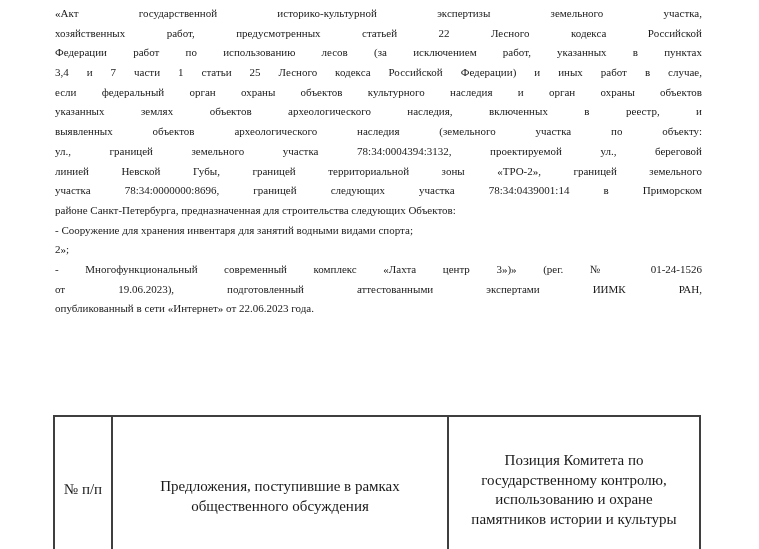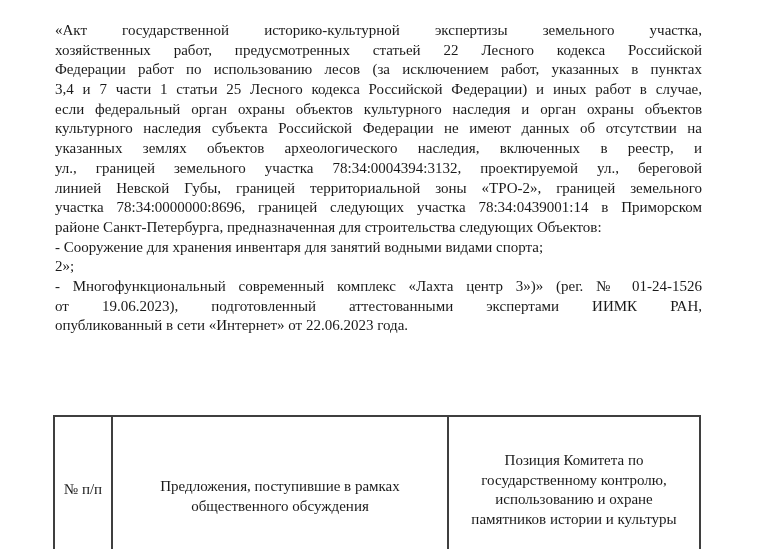--- a/index.html
+++ b/index.html
@@ -12,23 +12,23 @@
     width: 759px;
     height: 549px;
     overflow: hidden;
     background: #ffffff;
     font-family: "Liberation Serif", "DejaVu Serif", serif;
     color: #1a1a1a;
   }
   .textblock {
     position: absolute;
     left: 55px;
-    top: 21px;
+    top: 4px;
     width: 647px;
-    font-size: 15px;
+    font-size: 11px;
     line-height: 19.7px;
   }
   .line {
     text-align: justify;
     text-align-last: justify;
     white-space: normal;
     overflow: hidden;
     height: 19.7px;
   }
   .line.l {
@@ -67,22 +67,22 @@
 <body>
 
 <div class="page">
 
   <div class="textblock">
     <div class="line j">«Акт государственной историко-культурной экспертизы земельного участка,</div>
     <div class="line j">хозяйственных работ, предусмотренных статьей 22 Лесного кодекса Российской</div>
     <div class="line j">Федерации работ по использованию лесов (за исключением работ, указанных в пунктах</div>
     <div class="line j">3,4 и 7 части 1 статьи 25 Лесного кодекса Российской Федерации) и иных работ в случае,</div>
     <div class="line j">если федеральный орган охраны объектов культурного наследия и орган охраны объектов</div>
-    <div class="line j">культурного наследия субъекта Российской Федерации не имеют данных об отсутствии на</div>
     <div class="line j">указанных землях объектов археологического наследия, включенных в реестр, и</div>
+    <div class="line j">выявленных объектов археологического наследия (земельного участка по объекту:</div>
     <div class="line j">ул., границей земельного участка 78:34:0004394:3132, проектируемой ул., береговой</div>
     <div class="line j">линией Невской Губы, границей территориальной зоны «ТРО-2», границей земельного</div>
     <div class="line j">участка 78:34:0000000:8696, границей следующих участка 78:34:0439001:14 в Приморском</div>
     <div class="line l">районе Санкт-Петербурга, предназначенная для строительства следующих Объектов:</div>
     <div class="line l">- Сооружение для хранения инвентаря для занятий водными видами спорта;</div>
     <div class="line l">2»;</div>
     <div class="line j">- Многофункциональный современный комплекс «Лахта центр 3»)» (рег. № 01-24-1526</div>
     <div class="line j">от 19.06.2023), подготовленный аттестованными экспертами ИИМК РАН,</div>
     <div class="line l">опубликованный в сети «Интернет» от 22.06.2023 года.</div>
   </div>

